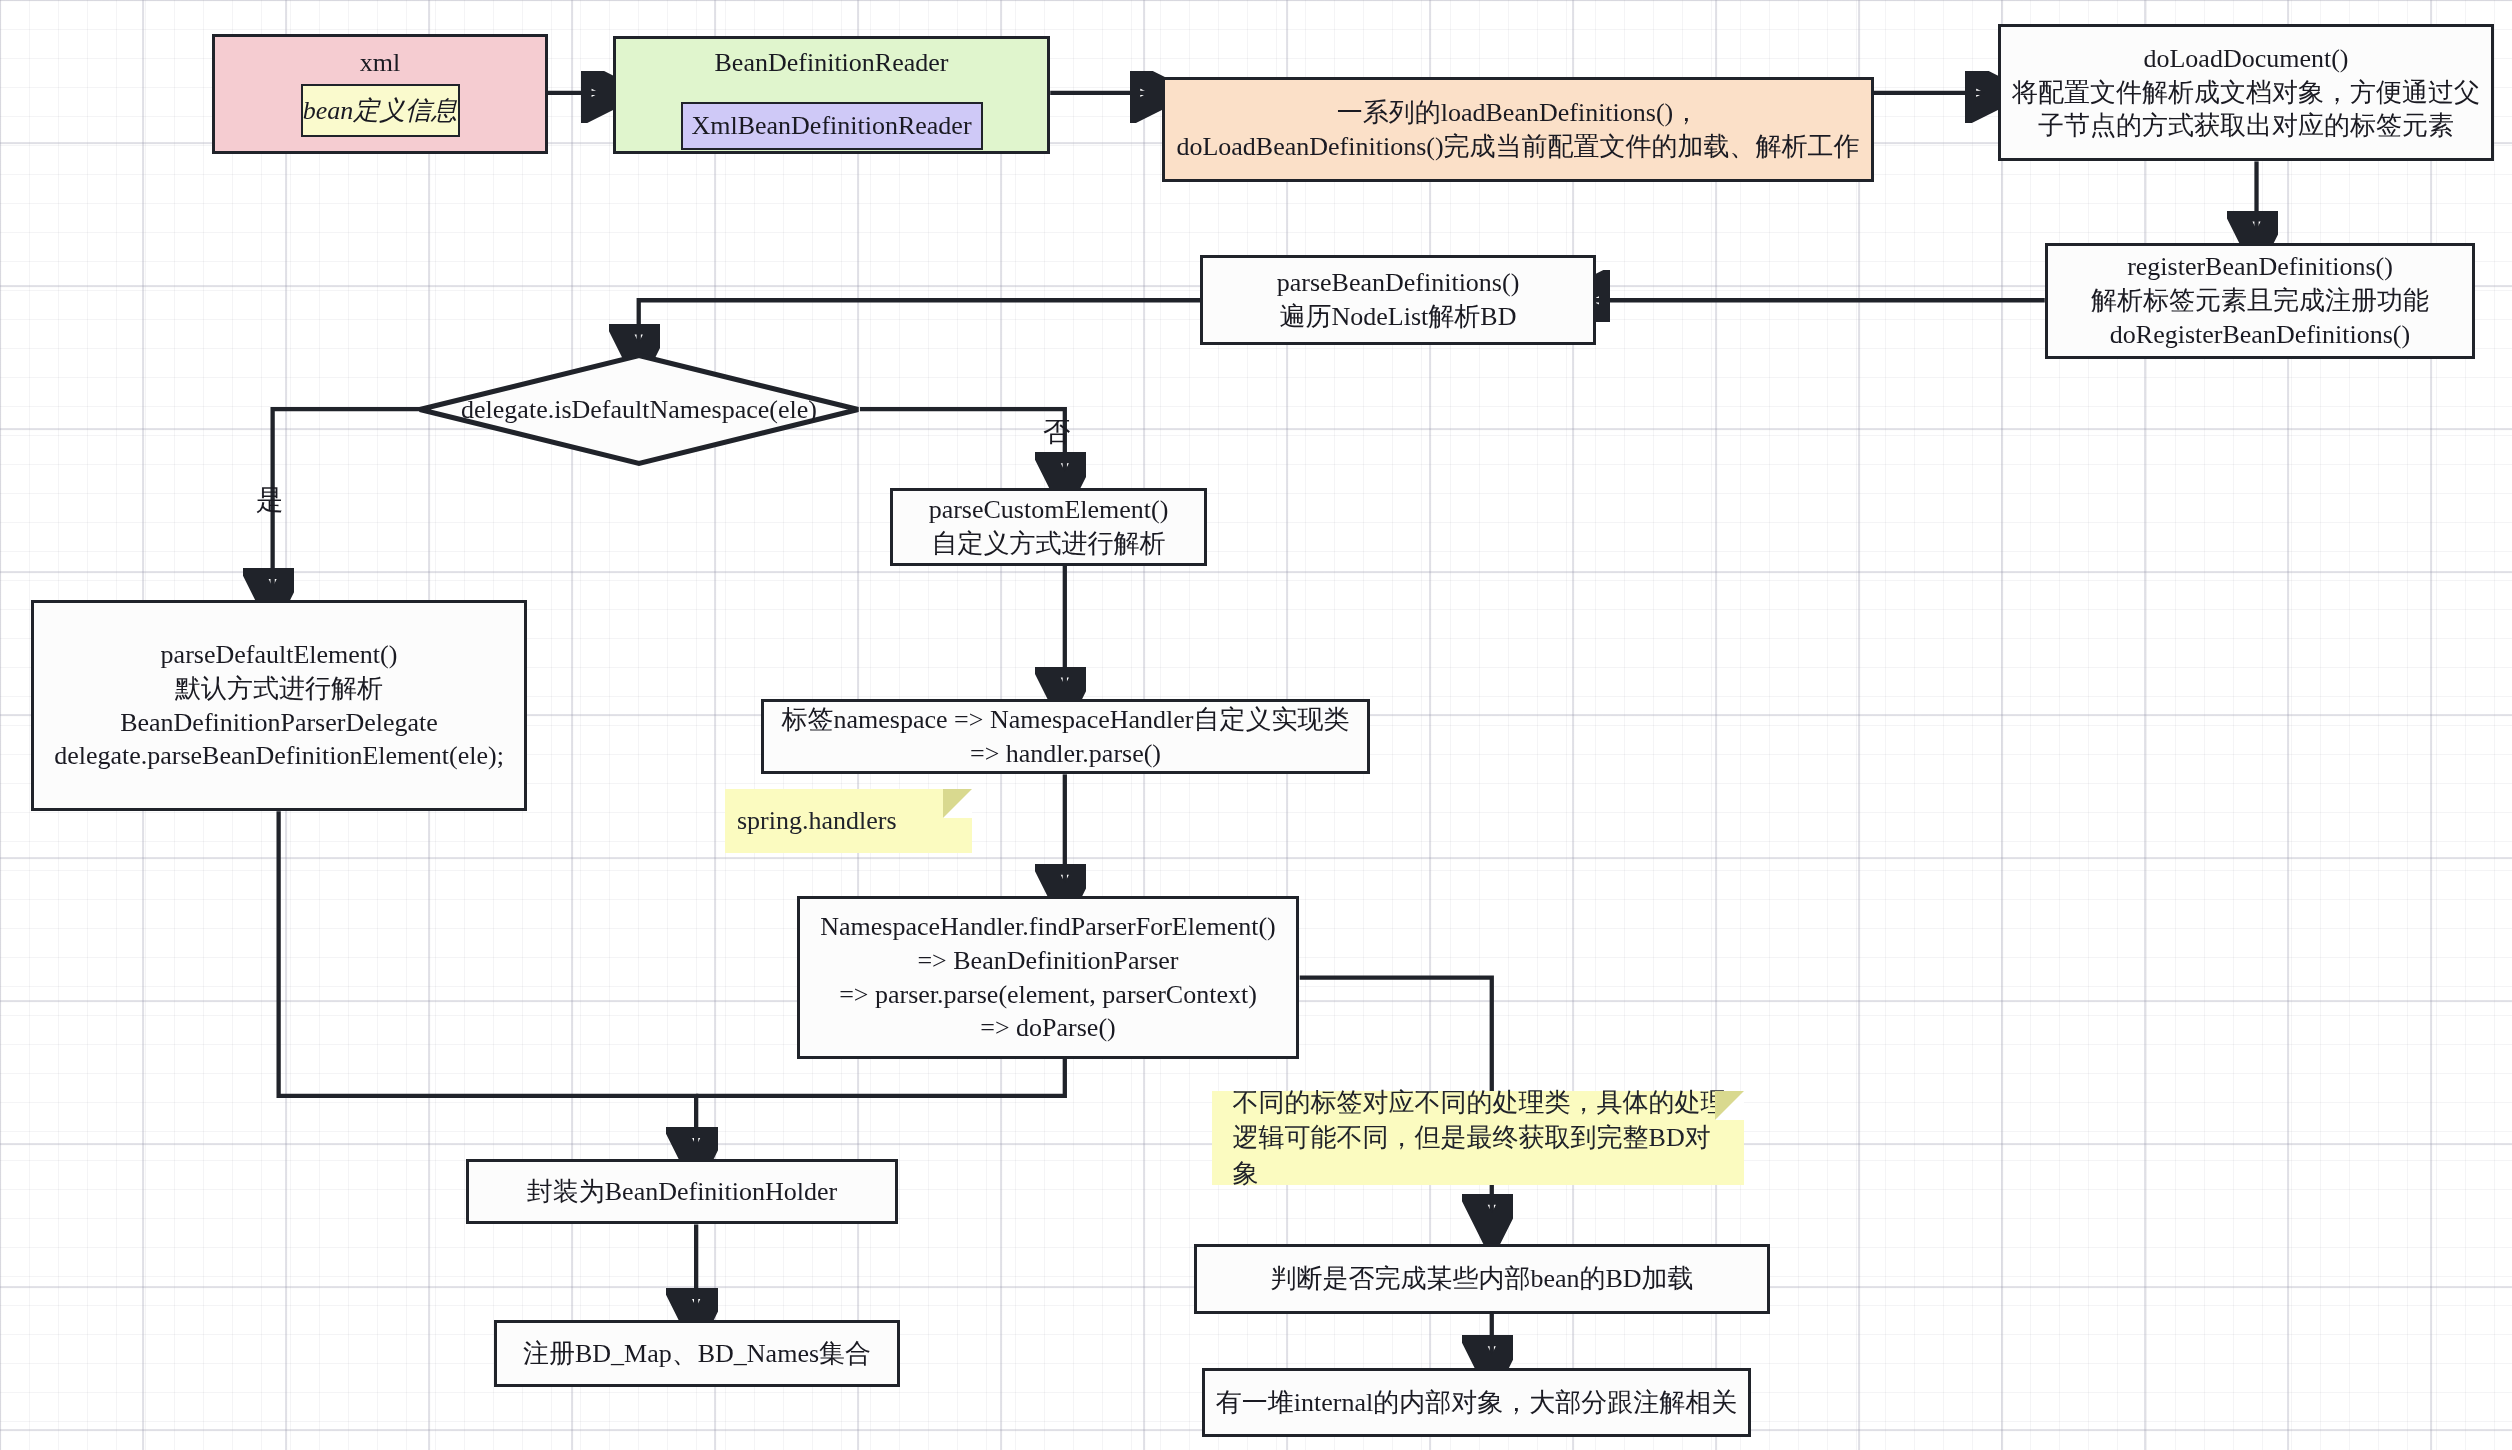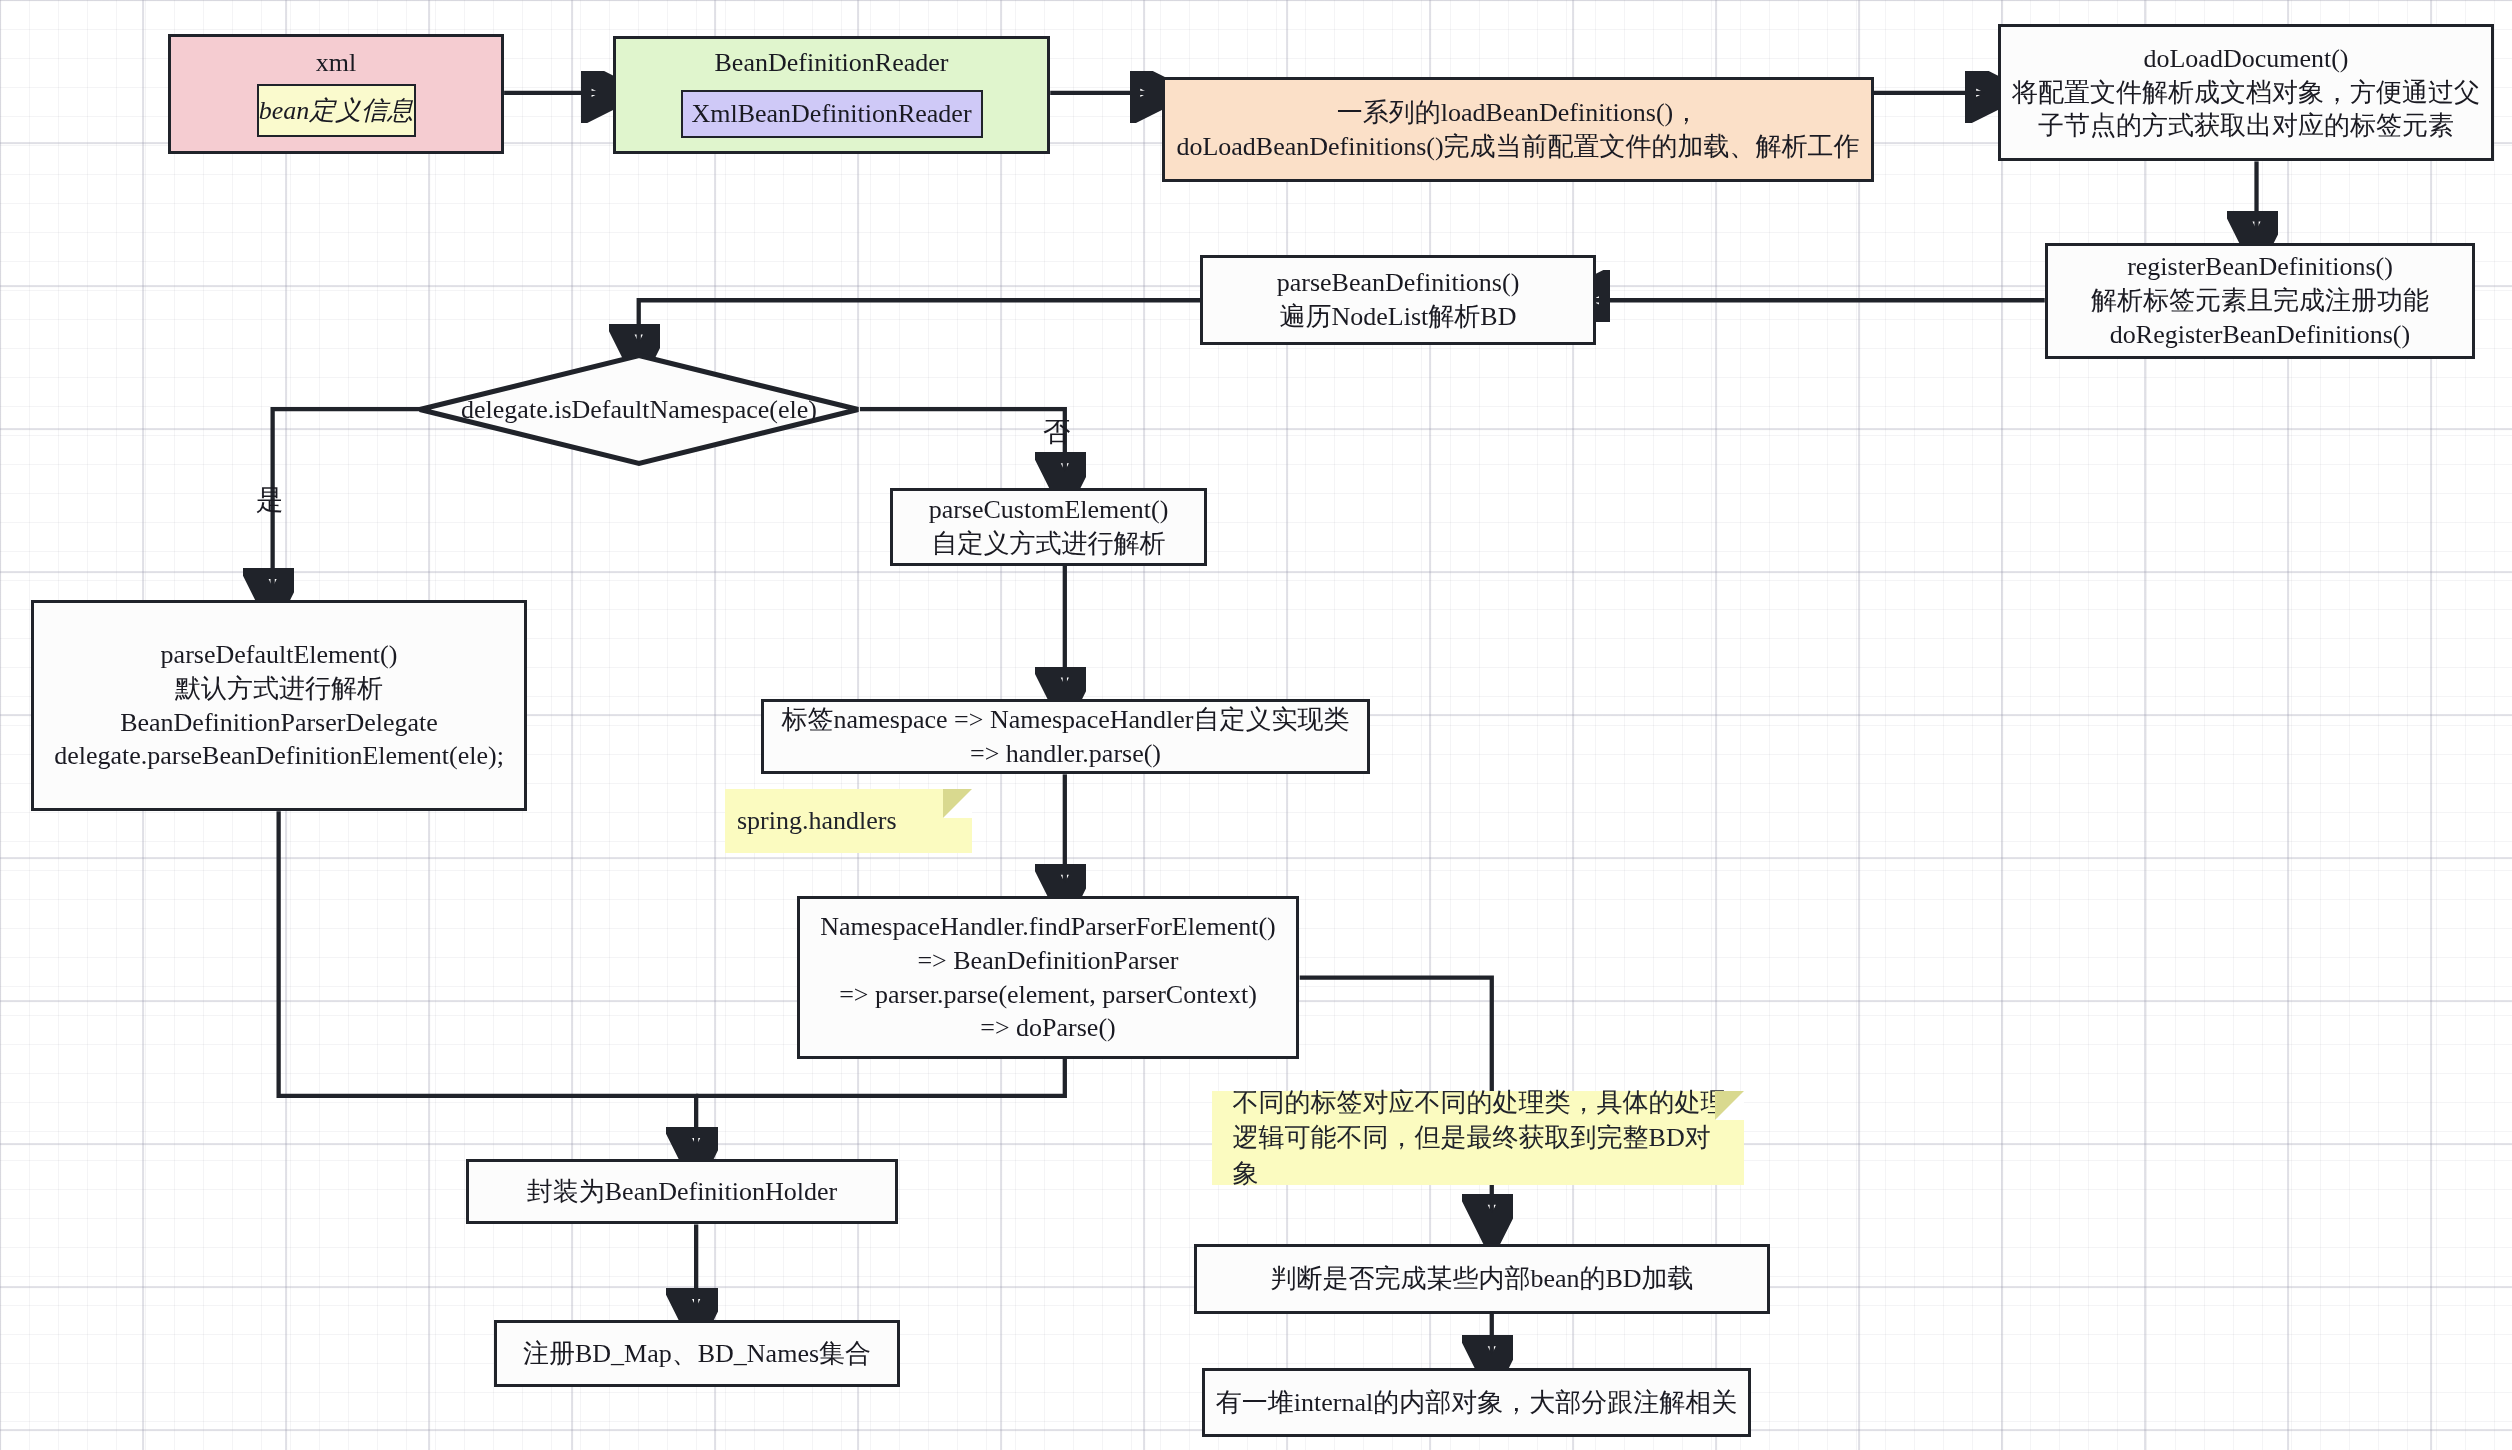--- a/index.html
+++ b/index.html
@@ -34,21 +34,21 @@
     display: flex;
     align-items: center;
     justify-content: center;
     text-align: center;
     color: #1a1a22;
     line-height: 1.30;
     white-space: pre-line;
     z-index: 5;
   }
   .node.white   { background: #fcfcfc; }
-  .node.pink    { background: #f5ccd1; }
+  .node.pink    { background: #f5ccd1; margin-left: 44px; }
   .node.green   { background: #e0f5cd; }
   .node.purple  { background: #cfc9f7; }
   .node.orange  { background: #fbe0c8; }
   .node.yellowbox { background: #fafacd; font-style: italic; }
 
   
   .note {
     position: absolute;
     box-sizing: border-box;
     background: #fbfbc0;
@@ -153,21 +153,21 @@
   </svg>
 
   <div class="node pink fs-30" style="left:168px; top:34px; width:336px; height:120px; flex-direction:column; justify-content:flex-start; padding-top:8.6px;">
     <div style="margin-bottom:5.1px;">xml</div>
     <div class="node yellowbox fs-30" style="position:static; width:159px; height:53px; border-width:2.6px;">
       <span>bean定义信息</span>
     </div>
   </div>
 
   <div class="node green fs-30" style="left:613px; top:36px; width:437px; height:118px; flex-direction:column; justify-content:flex-start; padding-top:6.9px;">
-    <div style="margin-bottom:10px;">BeanDefinitionReader</div>
+    <div style="margin-bottom:22px;">BeanDefinitionReader</div>
     <div class="node purple fs-30" style="position:static; width:302px; height:48px; border-width:2.6px;">
       <span>XmlBeanDefinitionReader</span>
     </div>
   </div>
 
   <div class="node orange fs-30" style="left:1162px; top:41px; width:712px; height:105px;margin-top:36px;">
     <span>一系列的loadBeanDefinitions()，
 doLoadBeanDefinitions()完成当前配置文件的加载、解析工作</span>
   </div>
 

